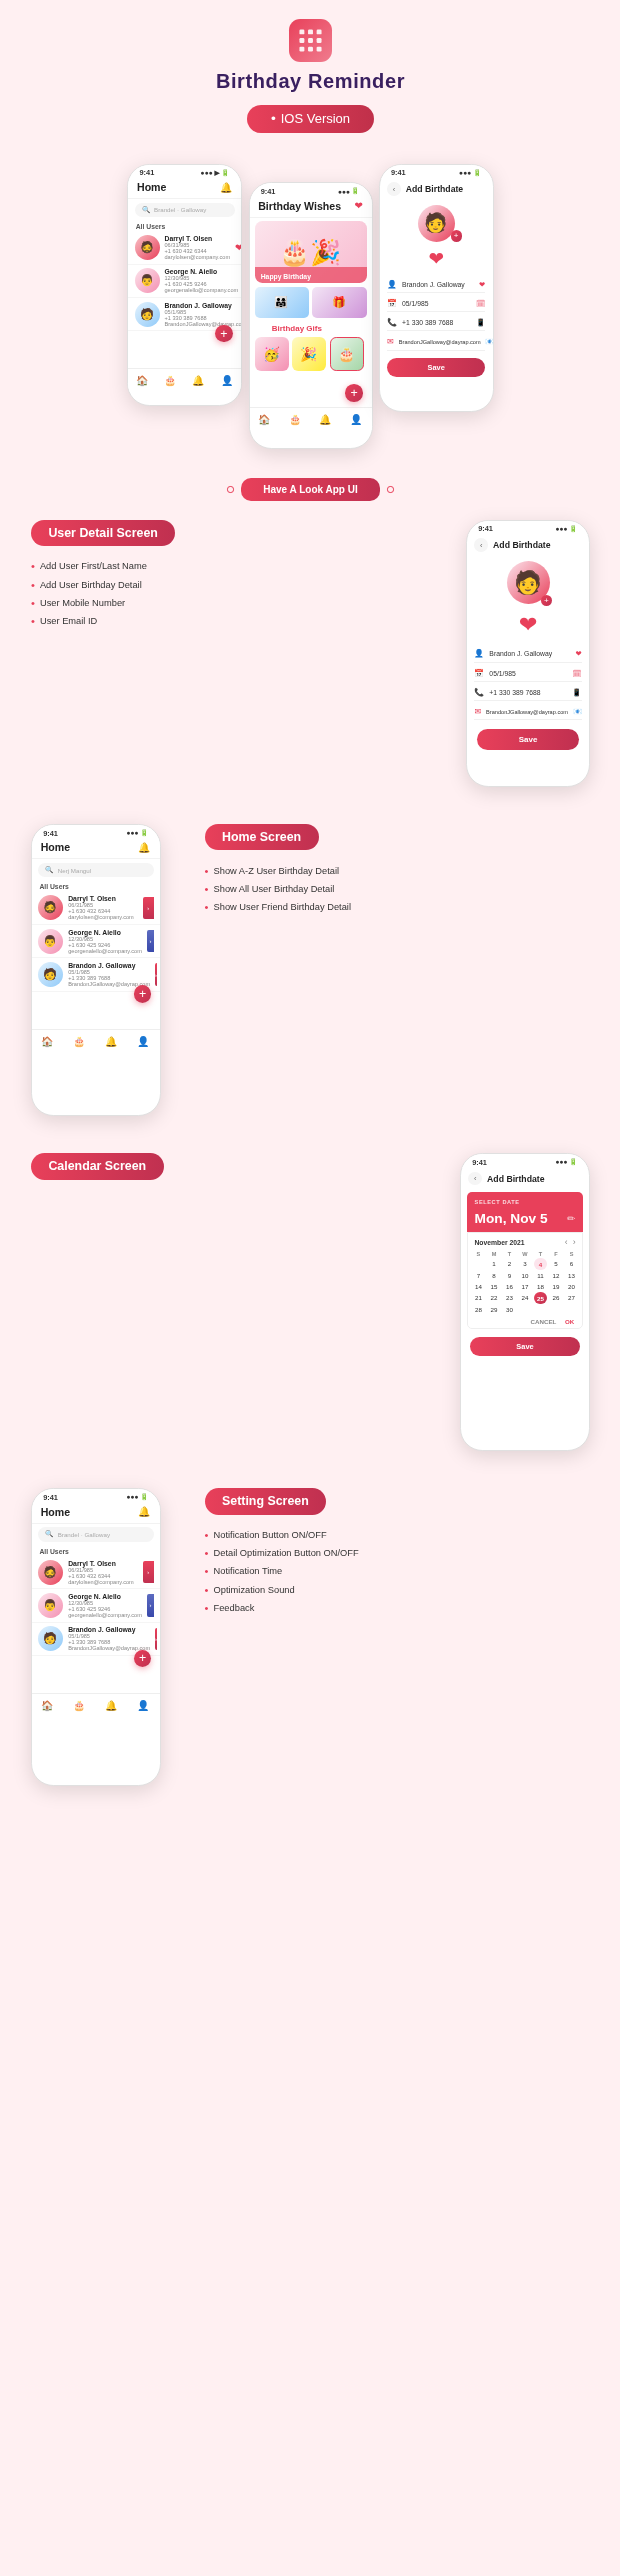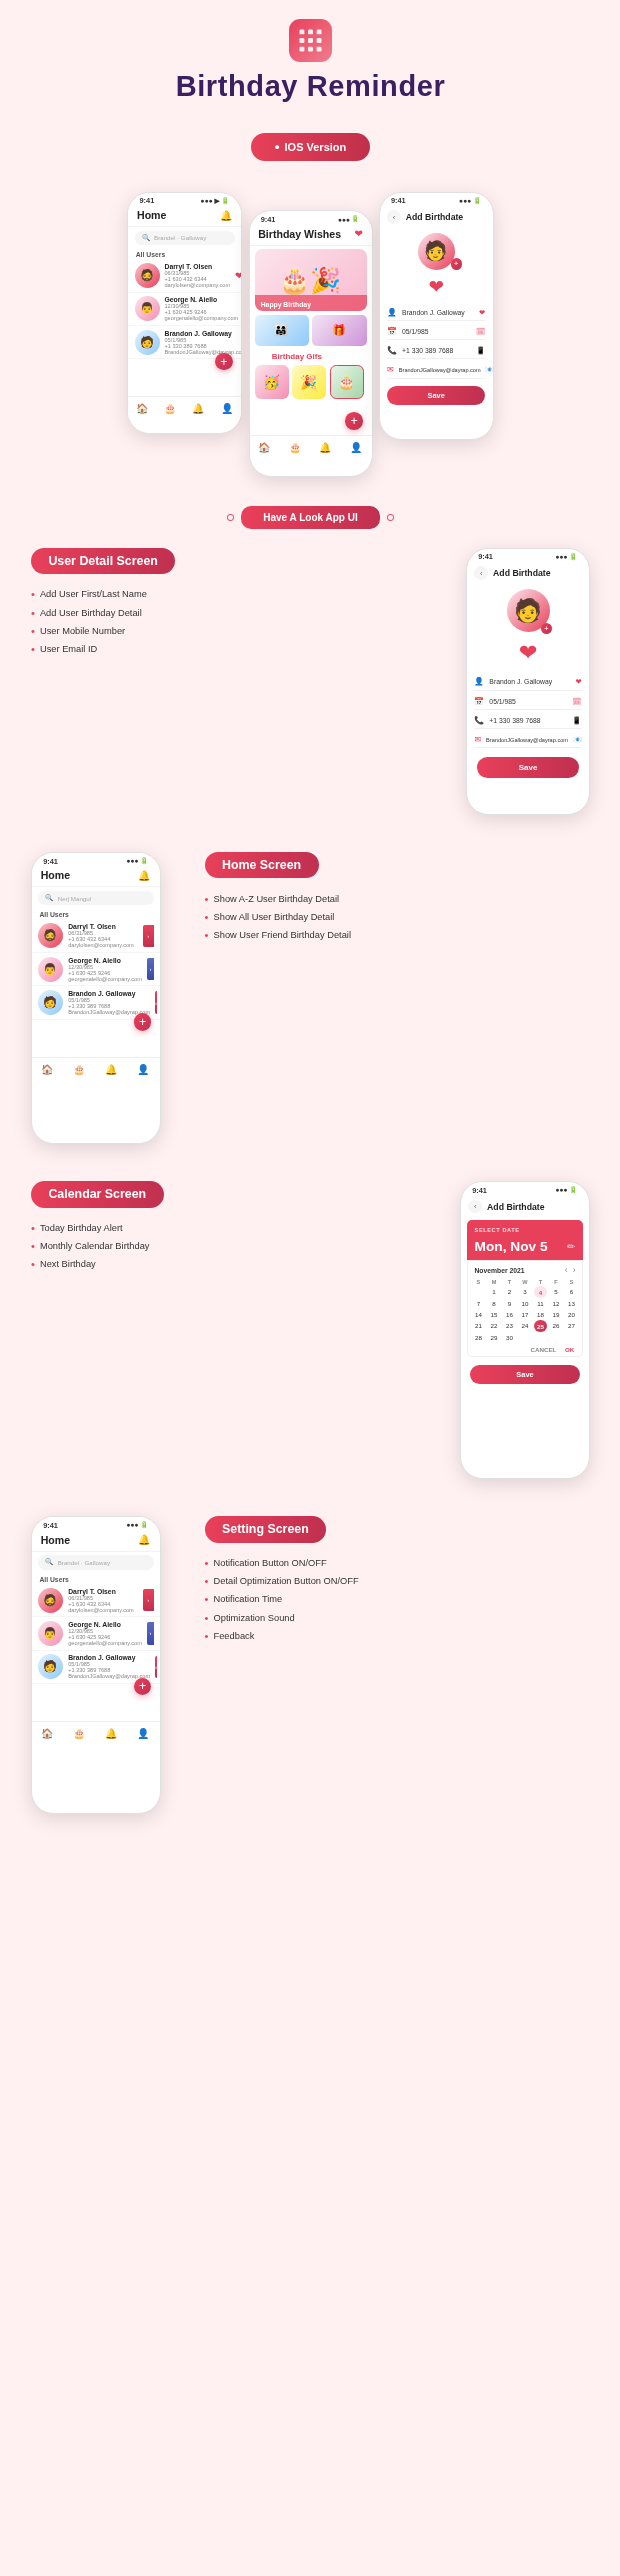--- a/index.html
+++ b/index.html
@@ -19,33 +19,34 @@
     }
     .app-icon {
       width: 43px; height: 43px;
       background: linear-gradient(135deg, #e8405a, #f07c8e);
       border-radius: 11.2px;
       display: flex; align-items: center; justify-content: center;
       margin-bottom: 8.7px;
     }
     .app-icon svg { width: 27px; height: 27px; }
     .hero-title {
-      font-size: 29px; font-weight: 800;
+      font-size: 20px; font-weight: 800;
       color: #3a2060;
       letter-spacing: 0.6px;
-      margin-bottom: 30px;
+      margin-bottom: 6px;
     }
     .ios-badge {
       background: linear-gradient(90deg, #e8405a, #c0304a);
       color: #fff;
-      font-size: 11px; font-weight: 700;
+      font-size: 13px; font-weight: 400;
       padding: 6.2px 23.6px;
       border-radius: 18.6px;
       display: flex; align-items: center; gap: 5px;
       margin-bottom: 18.6px;
+      margin-top: 6px;
     }
     .ios-badge::before { content: '•'; font-size: 13.7px; }
 
     
     .phone {
       background: #fff;
       border-radius: 22.3px;
       border: 1.2px solid #e0e0e0;
       overflow: hidden;
       box-shadow: 0 5px 20px rgba(0,0,0,0.13);
@@ -557,25 +558,20 @@
         <span class="tab-item">🔔</span>
         <span class="tab-item">👤</span>
       </div>
     </div>
   </div>
 </div>
 
 <div class="feature-section" style="margin-top:12.4px;">
   <div class="feature-text">
     <div class="feature-heading">Calendar Screen</div>
-    <ul class="feature-list">
-      <li>Today Birthday Alert</li>
-      <li>Monthly Calendar Birthday</li>
-      <li>Next Birthday</li>
-    </ul>
   </div>
   <div class="phone-wrap">
     <div class="phone phone-calendar">
       <div class="phone-status">
         <span class="time">9:41</span>
         <div class="status-icons">
             <span>●●● 🔋</span>
           </div>
       </div>
       <div class="add-header">

